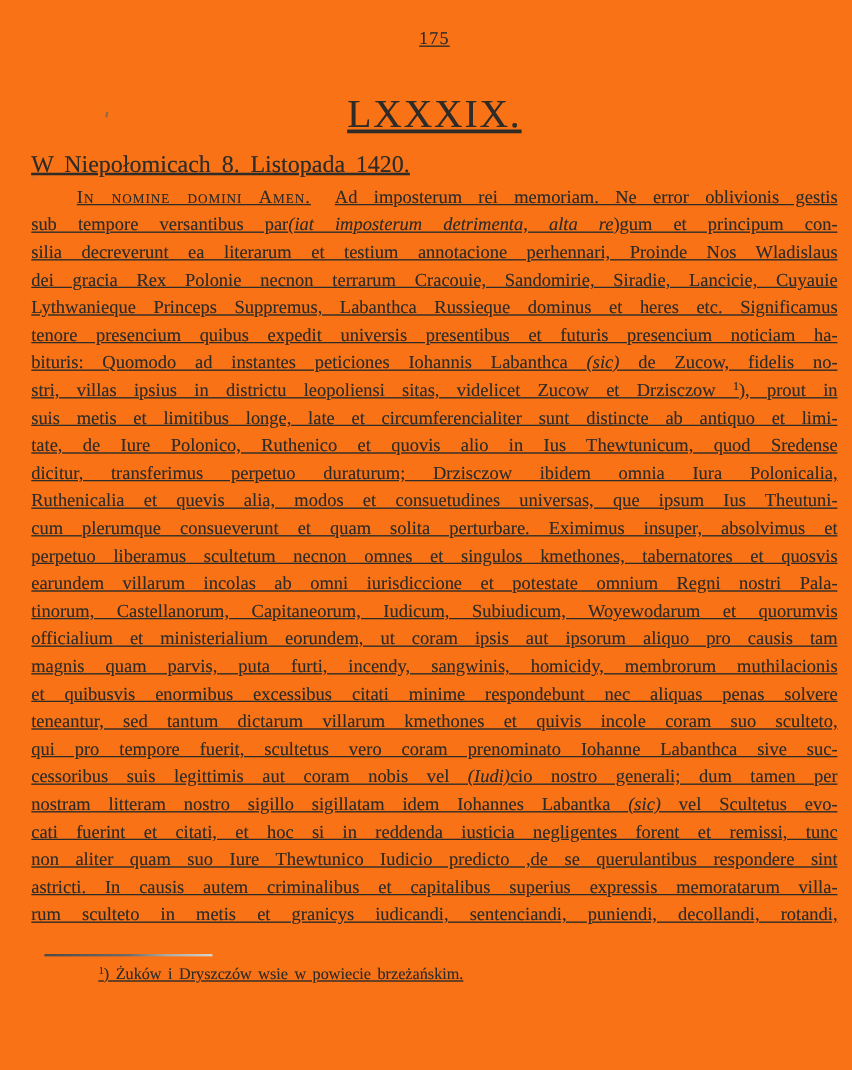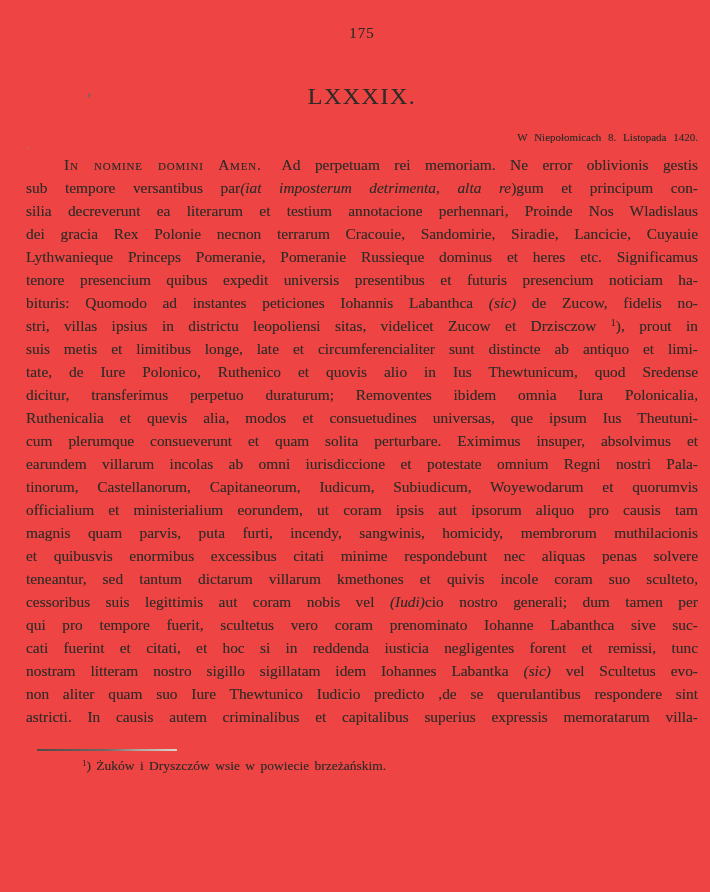--- a/index.html
+++ b/index.html
@@ -7,24 +7,24 @@
     position:relative;
     width:710px; height:892px;
     box-sizing:border-box;
     padding:24px 12px 0 26px;
     font-family:"Liberation Serif","DejaVu Serif",serif;
     overflow:hidden;
     text-shadow:0 0 0.5px rgba(47,44,40,0.45);
   }
   .pagenum { text-align:center; font-size:15px; line-height:19px; letter-spacing:1px; }
   .numeral {
-    text-align:center; font-size:24px; line-height:26px;
+    text-align:center; font-size:33px; line-height:26px;
     margin:40px 0 0 0; font-weight:normal; letter-spacing:1.5px;
   }
-  .dateline { text-align:right; font-size:11px; line-height:21px; margin-top:18px; word-spacing:4px; }
+  .dateline { text-align:left; font-size:20px; line-height:21px; margin-top:18px; word-spacing:4px; }
   .summary  { margin-top:6px; font-size:17px; }
   .sline    { text-align:center; line-height:24px; word-spacing:3px; }
   .bodytext { margin-top:5px; font-size:15.4px; }
   .bline {
     text-align:justify; text-align-last:justify;
     line-height:23px; height:23px; overflow:hidden;
   }
   .bline:first-child { text-indent:38px; }
   .sc { font-variant:small-caps; letter-spacing:0.8px; margin-right:20px; }
   .it { font-style:italic;margin-top:36px; }
@@ -40,55 +40,57 @@
     background:#6a675f; border-radius:1px; transform:rotate(12deg); opacity:.7;
   }
   .speck-b {
     position:absolute; left:27px; top:147px; width:2px; height:2px;
     background:#8a877f; border-radius:50%; opacity:.6;
   }
 </style>
 </head>
 <body>
 
-<div class="sheet" style="background: #ef4444; color: rgb(47, 44, 40);">
+<div class="sheet" style="background: #f97316; color: rgb(47, 44, 40); text-decoration: underline;">
   <div class="speck-a"></div>
   <div class="speck-b"></div>
 
   <div class="pagenum">175</div>
 
   <div class="numeral">LXXXIX.</div>
 
   <div class="dateline">W Niepołomicach 8. Listopada 1420.</div>
 
 
   <div class="bodytext">
-      <div class="bline"><span class="sc">In nomine domini Amen.</span><span>Ad perpetuam rei memoriam. Ne error oblivionis gestis</span></div>
+      <div class="bline"><span class="sc">In nomine domini Amen.</span><span>Ad imposterum rei memoriam. Ne error oblivionis gestis</span></div>
       <div class="bline"><span>sub tempore versantibus par</span><span class="it">(iat imposterum detrimenta, alta re</span><span>)gum et principum con-</span></div>
       <div class="bline"><span>silia decreverunt ea literarum et testium annotacione perhennari, Proinde Nos Wladislaus</span></div>
       <div class="bline"><span>dei gracia Rex Polonie necnon terrarum Cracouie, Sandomirie, Siradie, Lancicie, Cuyauie</span></div>
-      <div class="bline"><span>Lythwanieque Princeps Pomeranie, Pomeranie Russieque dominus et heres etc. Significamus</span></div>
+      <div class="bline"><span>Lythwanieque Princeps Suppremus, Labanthca Russieque dominus et heres etc. Significamus</span></div>
       <div class="bline"><span>tenore presencium quibus expedit universis presentibus et futuris presencium noticiam ha-</span></div>
       <div class="bline"><span>bituris: Quomodo ad instantes peticiones Iohannis Labanthca </span><span class="it">(sic)</span><span> de Zucow, fidelis no-</span></div>
       <div class="bline"><span>stri, villas ipsius in districtu leopoliensi sitas, videlicet Zucow et Drzisczow </span><sup>1</sup><span>), prout in</span></div>
       <div class="bline"><span>suis metis et limitibus longe, late et circumferencialiter sunt distincte ab antiquo et limi-</span></div>
       <div class="bline"><span>tate, de Iure Polonico, Ruthenico et quovis alio in Ius Thewtunicum, quod Sredense</span></div>
-      <div class="bline"><span>dicitur, transferimus perpetuo duraturum; Removentes ibidem omnia Iura Polonicalia,</span></div>
+      <div class="bline"><span>dicitur, transferimus perpetuo duraturum; Drzisczow ibidem omnia Iura Polonicalia,</span></div>
       <div class="bline"><span>Ruthenicalia et quevis alia, modos et consuetudines universas, que ipsum Ius Theutuni-</span></div>
       <div class="bline"><span>cum plerumque consueverunt et quam solita perturbare. Eximimus insuper, absolvimus et</span></div>
+      <div class="bline"><span>perpetuo liberamus scultetum necnon omnes et singulos kmethones, tabernatores et quosvis</span></div>
       <div class="bline"><span>earundem villarum incolas ab omni iurisdiccione et potestate omnium Regni nostri Pala-</span></div>
       <div class="bline"><span>tinorum, Castellanorum, Capitaneorum, Iudicum, Subiudicum, Woyewodarum et quorumvis</span></div>
       <div class="bline"><span>officialium et ministerialium eorundem, ut coram ipsis aut ipsorum aliquo pro causis tam</span></div>
       <div class="bline"><span>magnis quam parvis, puta furti, incendy, sangwinis, homicidy, membrorum muthilacionis</span></div>
       <div class="bline"><span>et quibusvis enormibus excessibus citati minime respondebunt nec aliquas penas solvere</span></div>
       <div class="bline"><span>teneantur, sed tantum dictarum villarum kmethones et quivis incole coram suo sculteto,</span></div>
+      <div class="bline"><span>qui pro tempore fuerit, scultetus vero coram prenominato Iohanne Labanthca sive suc-</span></div>
       <div class="bline"><span>cessoribus suis legittimis aut coram nobis vel </span><span class="it">(Iudi)</span><span>cio nostro generali; dum tamen per</span></div>
-      <div class="bline"><span>qui pro tempore fuerit, scultetus vero coram prenominato Iohanne Labanthca sive suc-</span></div>
+      <div class="bline"><span>nostram litteram nostro sigillo sigillatam idem Iohannes Labantka </span><span class="it">(sic)</span><span> vel Scultetus evo-</span></div>
       <div class="bline"><span>cati fuerint et citati, et hoc si in reddenda iusticia negligentes forent et remissi, tunc</span></div>
-      <div class="bline"><span>nostram litteram nostro sigillo sigillatam idem Iohannes Labantka </span><span class="it">(sic)</span><span> vel Scultetus evo-</span></div>
       <div class="bline"><span>non aliter quam suo Iure Thewtunico Iudicio predicto ,de se querulantibus respondere sint</span></div>
       <div class="bline"><span>astricti. In causis autem criminalibus et capitalibus superius expressis memoratarum villa-</span></div>
+      <div class="bline"><span>rum sculteto in metis et granicys iudicandi, sentenciandi, puniendi, decollandi, rotandi,</span></div>
     </div>
 
   <hr class="fnrule">
 
   <div class="footnote"><sup>1</sup><span>) Żuków i Dryszczów wsie w powiecie brzeżańskim.</span></div>
 </div>
 
 </body></html>

